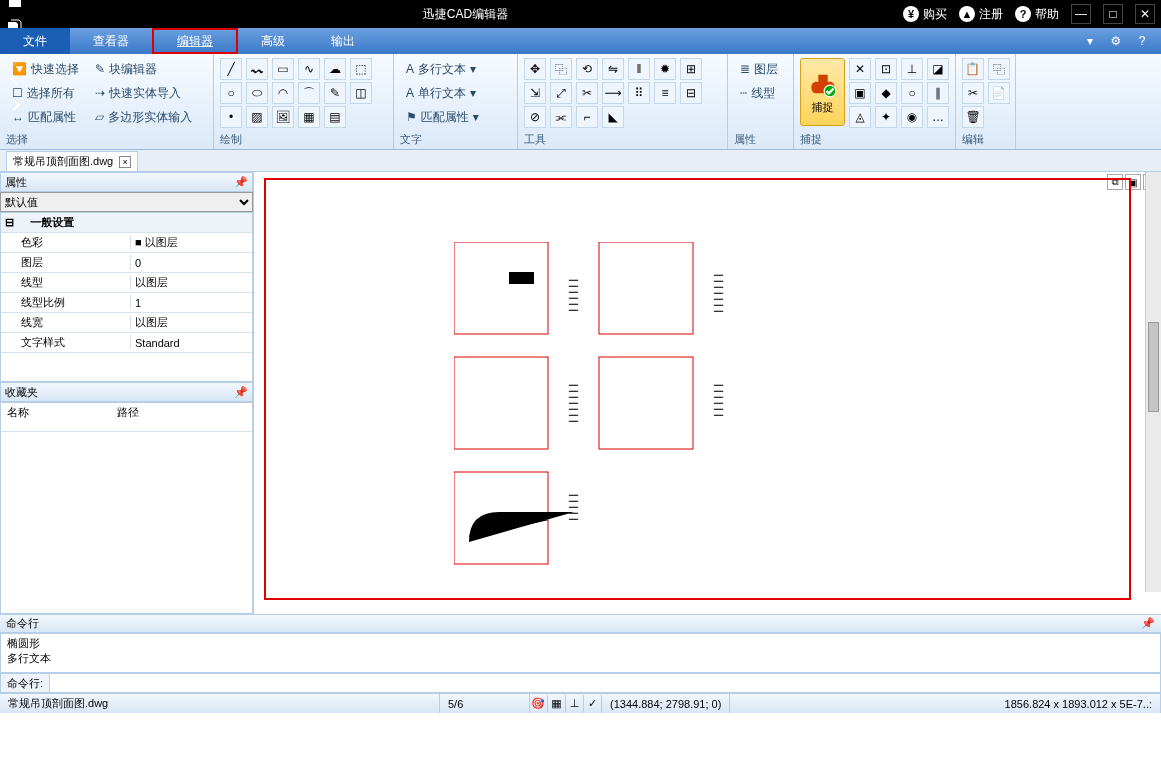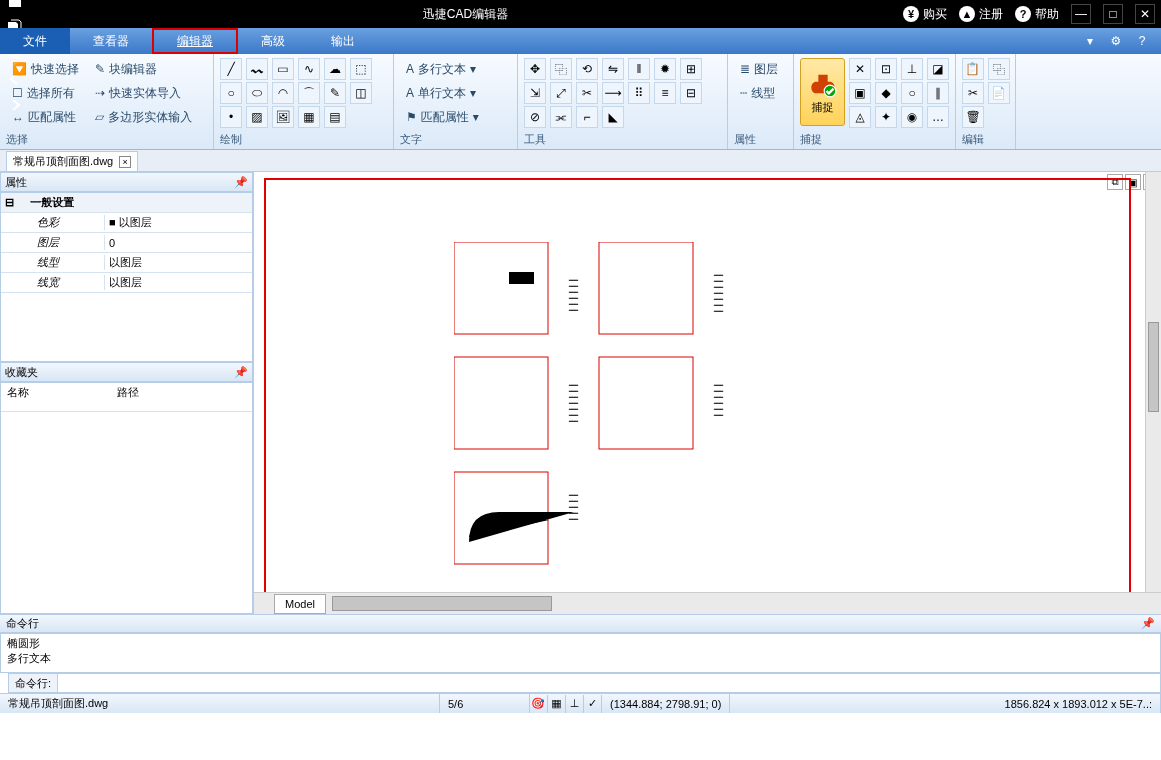--- a/index.html
+++ b/index.html
@@ -43,21 +43,21 @@
 
 .main { display:flex; height: calc(760px - 28px - 26px - 96px - 22px - 20px - 126px); }
 .leftpanes { width:254px; display:flex; flex-direction:column; border-right:1px solid #b5cde6;}
 .pane-hdr { height:20px; background:linear-gradient(#f2f7fd,#d8e6f5); border:1px solid #b5cde6; display:flex; align-items:center; padding:0 4px; font-size:11px;}
 .pane-hdr .sp { flex:1;}
 .pane-hdr .pin { width:14px; cursor:pointer;}
 .sel { width:100%; height:20px; border:1px solid #999; font-size:11px;}
 .proptable { border:1px solid #b5cde6; font-size:11px; overflow-y:auto;}
 .proptable .row { display:flex; border-bottom:1px solid #d5e2f0; height:20px; align-items:center;}
 .proptable .row.cat { background:#eef3fa; font-weight:bold;}
-.proptable .k { width:104px; padding-left:36px; border-right:1px solid #d5e2f0;font-style:italic;}
+.proptable .k { width:130px; padding-left:20px; border-right:1px solid #d5e2f0;}
 .proptable .v { flex:1; padding-left:4px;}
 .fav { flex:1; border:1px solid #b5cde6; }
 .fav-hdr { display:flex; height:29px; border-bottom:1px solid #d5e2f0; font-size:11px;}
 .fav-hdr div { padding:2px 6px; }
 
 .canvas-wrap { flex:1; position:relative; background:#fff; }
 .canvas-corner { position:absolute; top:2px; right:2px; display:flex; gap:2px;}
 .canvas-corner .ci { width:16px; height:16px; border:1px solid #aaa; font-size:10px; display:flex; align-items:center; justify-content:center; cursor:pointer;}
 .redframe { position:absolute; left:10px; top:6px; right:30px; bottom:14px; border:2px solid #e00000;}
 .scroll-v { position:absolute; right:0; top:0; bottom:22px; width:16px; background:#eaeaea; border-left:1px solid #ccc;}
@@ -66,21 +66,21 @@
 .modeltab { height:20px; margin:1px 0 0 20px; padding:0 10px; background:#fff; border:1px solid #aaa; font-size:11px; display:flex; align-items:center;}
 .scroll-h-row .track { flex:1; position:relative; margin-left:6px;}
 .scroll-h-row .thumb { position:absolute; left:0; width:220px; top:3px; bottom:3px; background:#c5c5c5; border:1px solid #999;}
 .txtlines { position:absolute; font-size:5px; line-height:6px; color:#000; font-weight:bold;}
 
 
 .cmd-area { border-top:1px solid #b5cde6; }
 .cmd-hdr { height:18px; background:linear-gradient(#f2f7fd,#d8e6f5); border-bottom:1px solid #b5cde6; display:flex; align-items:center; padding:0 6px; font-size:11px;}
 .cmd-hdr .sp{flex:1;}
 .cmd-body { height:40px; background:#fff; border:1px solid #b5cde6; padding:2px 6px; font-size:11px; overflow:auto;}
-.cmd-input { height:20px; display:flex; border:1px solid #b5cde6; background:#fff;margin-left:8px;}
+.cmd-input { height:20px; display:flex; border:1px solid #b5cde6; background:#fff;}
 .cmd-input .lbl { background:#eef3fa; padding:0 6px; display:flex; align-items:center; font-size:11px; border-right:1px solid #ccc;}
 .cmd-input input { flex:1; border:none; font-size:11px; padding:0 4px; outline:none;}
 
 
 .status { height:20px; background:linear-gradient(#f2f7fd,#d8e6f5); border-top:1px solid #b5cde6; display:flex; align-items:center; font-size:11px;}
 .status .cell { border-right:1px solid #b5cde6; padding:0 8px; height:100%; display:flex; align-items:center;}
 .status .sp { flex:1; }
 .status .sicon { width:18px; height:18px; display:flex; align-items:center; justify-content:center; border-right:1px solid #b5cde6;}
 
 svg.ico { width:16px; height:16px; }
@@ -335,40 +335,49 @@
   </div>
 </div>
 
 <div class="main">
   <div class="leftpanes">
     <div class="pane-hdr">
         <span>属性</span>
         <span class="sp"></span>
         <span class="pin">📌</span>
       </div>
+    <select class="sel"><option>默认值</option></select>
     <div class="proptable" style="height:170px;">
       <div class="row cat">
           <span style="padding-left:4px;">⊟</span> 
           <span style="padding-left:16px;">一般设置</span>
         </div>
       <div class="row">
           <div class="k">色彩</div>
           <div class="v">■ 以图层</div>
         </div>
       <div class="row">
           <div class="k">图层</div>
           <div class="v">0</div>
         </div>
       <div class="row">
           <div class="k">线型</div>
           <div class="v">以图层</div>
         </div>
       <div class="row">
+          <div class="k">线型比例</div>
+          <div class="v">1</div>
+        </div>
+      <div class="row">
           <div class="k">线宽</div>
           <div class="v">以图层</div>
+        </div>
+      <div class="row">
+          <div class="k">文字样式</div>
+          <div class="v">Standard</div>
         </div>
     </div>
     <div class="pane-hdr">
         <span>收藏夹</span>
         <span class="sp"></span>
         <span class="pin">📌</span>
       </div>
     <div class="fav">
       <div class="fav-hdr">
           <div style="width:110px;">名称</div>
@@ -448,26 +457,20 @@
     </svg>
     <div class="txtlines" style="left:315px; top:105px;">━━━<br>━━━<br>━━━<br>━━━<br>━━━<br>━━━</div>
     <div class="txtlines" style="left:460px; top:100px;">━━━<br>━━━<br>━━━<br>━━━<br>━━━<br>━━━<br>━━━</div>
     <div class="txtlines" style="left:315px; top:210px;">━━━<br>━━━<br>━━━<br>━━━<br>━━━<br>━━━<br>━━━</div>
     <div class="txtlines" style="left:460px; top:210px;">━━━<br>━━━<br>━━━<br>━━━<br>━━━<br>━━━</div>
     <div class="txtlines" style="left:315px; top:320px;">━━━<br>━━━<br>━━━<br>━━━<br>━━━</div>
 
     <div class="scroll-v">
         <div class="thumb"></div>
       </div>
-    <div class="scroll-h-row">
-      <div class="modeltab">Model</div>
-      <div class="track">
-          <div class="thumb"></div>
-        </div>
-    </div>
   </div>
 </div>
 
 <div class="cmd-area">
   <div class="cmd-hdr">
       <span>命令行</span>
       <span class="sp"></span>
       <span>📌</span>
     </div>
   <div class="cmd-body">

